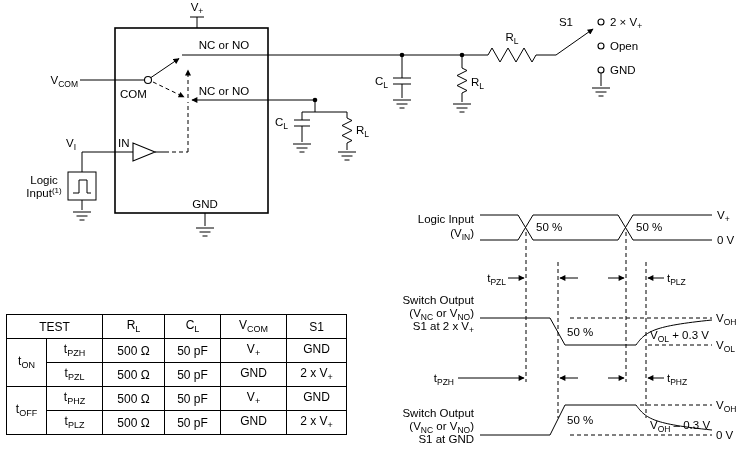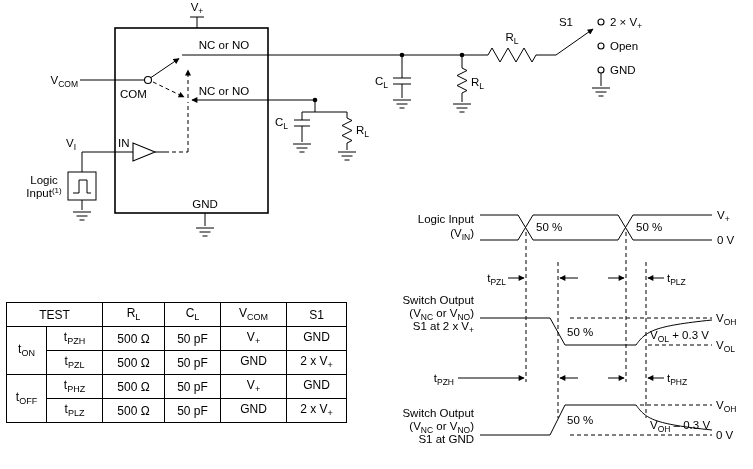--- a/index.html
+++ b/index.html
@@ -12,21 +12,21 @@
   .dash{stroke-dasharray:4 3;}
   .dot{fill:#000;stroke:none;}
   .term{fill:#fff;stroke:#000;stroke-width:1.1;}
   .ahead{fill:#000;stroke:none;}
   svg text{font-family:"Liberation Sans",sans-serif;font-size:11.5px;fill:#000;stroke:none;}
   svg .sub{font-size:8.5px;}
   svg .sup{font-size:8px;}
   .mid{text-anchor:middle;}
   .end{text-anchor:end;}
   
-  table.cond{position:absolute;left:6px;top:302px;border-collapse:collapse;
+  table.cond{position:absolute;left:6px;top:314px;border-collapse:collapse;
              font-size:12px;text-align:center;background:#fff;}
   table.cond th,table.cond td{border:1px solid #000;font-weight:normal;
              padding:2px 8px;height:19px;white-space:nowrap;}
   table.cond sub{font-size:9px;}
 </style>
 </head>
 <body>
 
 <div class="stage">
 <svg width="753" height="469" viewBox="0 0 753 469">

